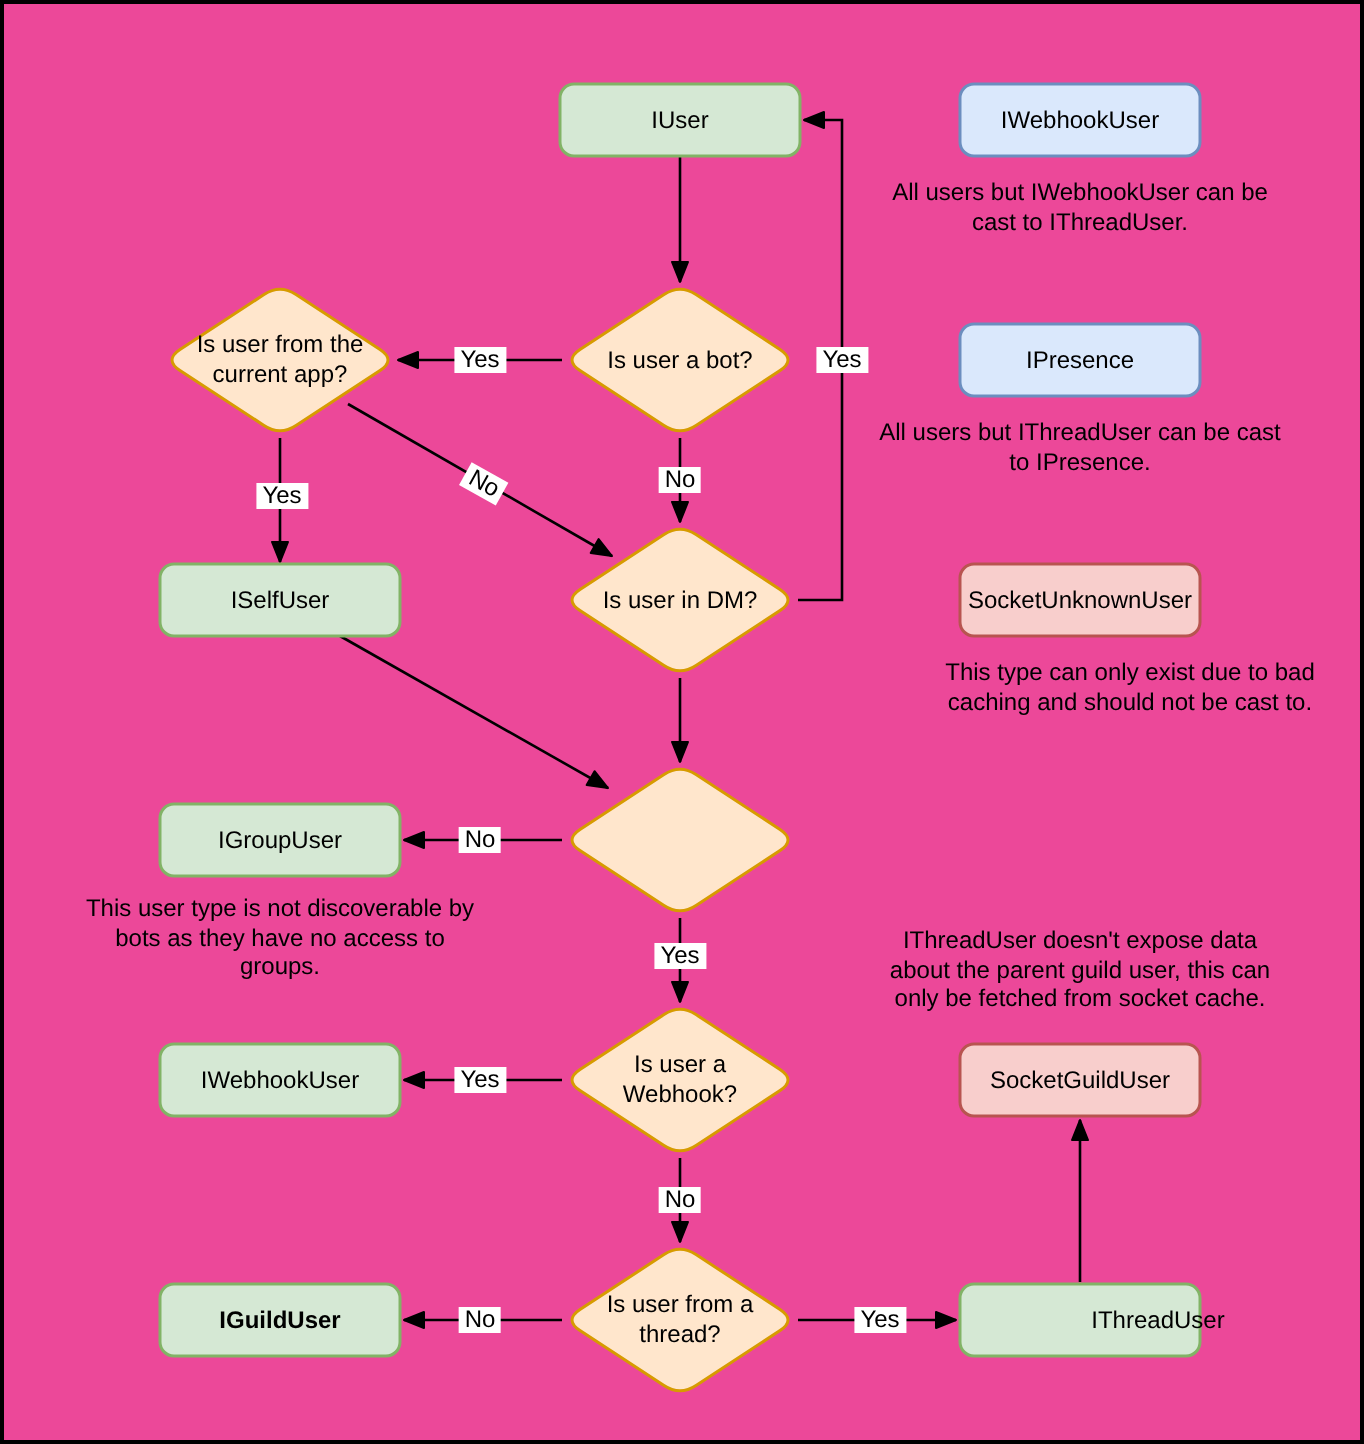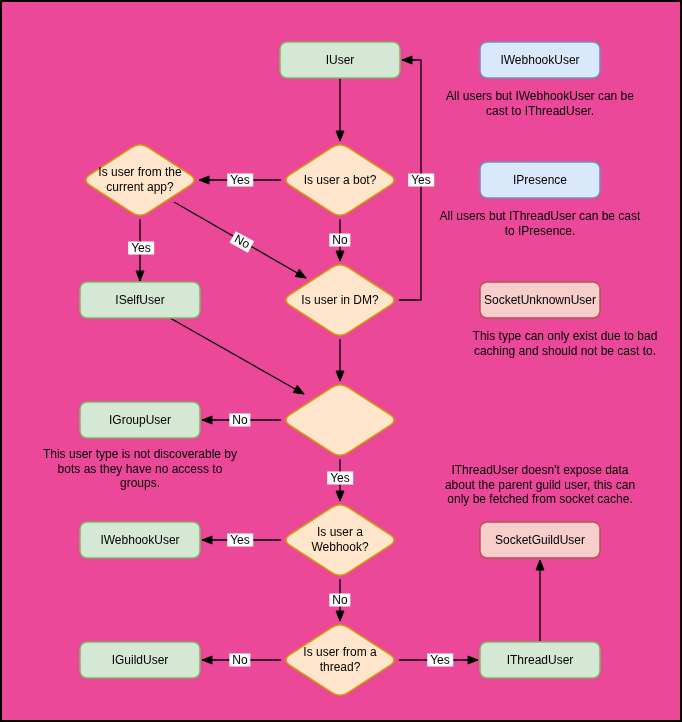--- a/index.html
+++ b/index.html
@@ -77,22 +77,22 @@
   </svg>
 
   <div class="node-label" style="left:280px;top:42px;width:120px;height:36px;">IUser</div>
   <div class="node-label" style="left:480px;top:42px;width:120px;height:36px;">IWebhookUser</div>
   <div class="node-label" style="left:480px;top:162px;width:120px;height:36px;">IPresence</div>
   <div class="node-label" style="left:480px;top:282px;width:120px;height:36px;">SocketUnknownUser</div>
   <div class="node-label" style="left:80px;top:282px;width:120px;height:36px;border-radius:17px;">ISelfUser</div>
   <div class="node-label" style="left:80px;top:402px;width:120px;height:36px;">IGroupUser</div>
   <div class="node-label" style="left:80px;top:522px;width:120px;height:36px;">IWebhookUser</div>
   <div class="node-label" style="left:480px;top:522px;width:120px;height:36px;">SocketGuildUser</div>
-  <div class="node-label" style="left:80px;top:642px;width:120px;height:36px;">IGuildUser</div>
-  <div class="node-label" style="left:480px;top:642px;width:120px;height:36px;">IThreadUser</div>
+  <div class="node-label" style="left:80px;top:642px;width:120px;height:36px;font-weight:bold;">IGuildUser</div>
+  <div class="node-label" style="left:480px;top:642px;width:120px;height:36px;padding-left:39px;">IThreadUser</div>
 
   <div class="node-label" style="left:90px;top:160px;width:100px;height:40px;">Is user from the current app?</div>
   <div class="node-label" style="left:285px;top:160px;width:110px;height:40px;">Is user a bot?</div>
   <div class="node-label" style="left:285px;top:280px;width:110px;height:40px;">Is user in DM?</div>
   <div class="node-label" style="left:303px;top:520px;width:74px;height:40px;">Is user a Webhook?</div>
   <div class="node-label" style="left:295px;top:640px;width:90px;height:40px;">Is user from a thread?</div>
 
   <span class="edge-label" style="left:240px;top:180px;">Yes</span>
   <span class="edge-label" style="left:340px;top:240px;">No</span>
   <span class="edge-label rot" style="left:242px;top:242px;">No</span>

